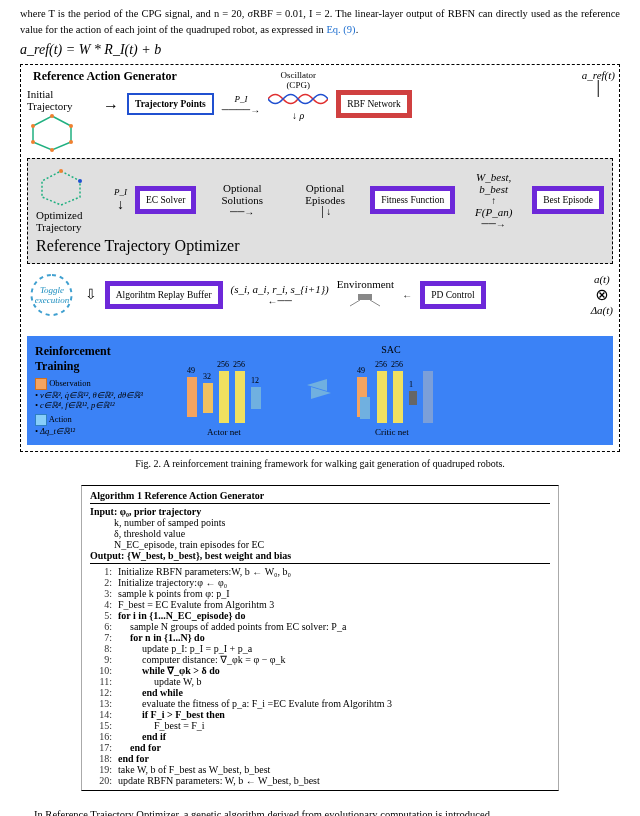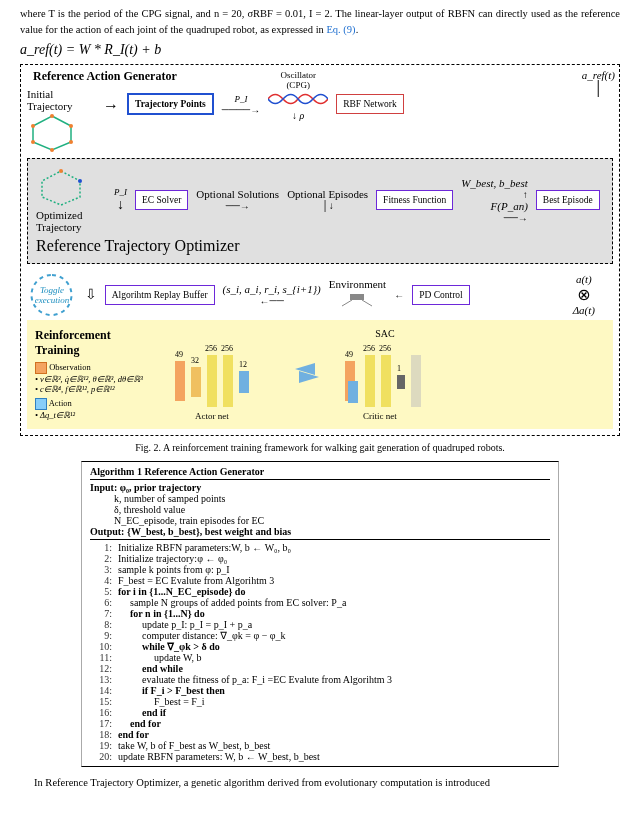--- a/index.html
+++ b/index.html
@@ -33,21 +33,21 @@
   margin: 6px 0;
   position: relative;
   background: #fff;
 }
 .ref-gen-label {
   font-size: 12px;
   font-weight: bold;
   margin: 0 0 4px 6px;
 }
 .box {
-  border: 1px solid #6d28d9;
+  border: 5px solid #6d28d9;
   padding: 4px 6px;
   text-align: center;
   background: #fff;
   font-size: 9.5px;
   white-space: nowrap;
 }
 .box.blue { border: 2px solid #2050d0; color: #000; font-weight: bold; }
 .gray-zone {
   background: #e0e0e0;
   border: 1px dashed #000;
@@ -56,40 +56,40 @@
 }
 .arrow-label {
   font-size: 9px;
   font-style: italic;
 }
 .osc-lbl { font-size: 9px; text-align: center; }
 .small { font-size: 11px; }
 .orange-sq { display:inline-block; width:10px; height:10px; background:#f4a460; border:1px solid #d07020; vertical-align:middle; }
 .blue-sq { display:inline-block; width:10px; height:10px; background:#87cefa; border:1px solid #3080c0; vertical-align:middle; }
 .reinf-zone {
-  background: #fef9c3;
+  background: #3b82f6;
   padding: 8px;
-  margin-top: 0;
+  margin-top: 16px;
   display: flex;
-  gap: 10px;
+  gap: 22px;
 }
 .left-legend { width: 120px; font-size: 8.5px; }
 .reinf-title { font-weight: bold; font-size: 12px; margin-bottom: 4px; }
 .nn-zone { flex: 1; position: relative; }
 .nn-svg { width: 100%; }
 .fig-caption {
   text-align: center;
   font-size: 10px;
   margin: 4px 0 8px 0;
 }
 .algo-box {
   border: 1px solid #aaa;
   border-top: 1px solid #000;
   border-bottom: 1px solid #000;
-  margin: 0 auto;
+  margin: 16px auto;
   width: 460px;
   font-family: 'Times New Roman', serif;
   font-size: 10px;
   padding: 4px 8px;
 }
 .algo-title {
   font-weight: bold;
   border-bottom: 1px solid #000;
   padding-bottom: 2px;
   margin-bottom: 2px;
@@ -182,21 +182,21 @@
         <div class="box">EC Solver</div>
         <div style="text-align:center;">
           <div class="small">Optional Solutions</div>
           <div>──→</div>
         </div>
         <div style="text-align:center;">
           <div class="small">Optional Episodes</div>
           <div>│↓</div>
         </div>
         <div class="box">Fitness Function</div>
-        <div style="text-align:right;">
+        <div style="text-align:center;">
           <div class="small math">W_best, b_best</div>
           <div>↑</div>
           <div class="small math">F(P_an)</div>
           <div>──→</div>
         </div>
         <div class="box">Best Episode</div>
       </div>
     </div>
     <div style="font-size:16px; font-weight:normal; margin-top:4px;">Reference Trajectory Optimizer</div>
   </div>
@@ -217,21 +217,21 @@
     <div style="text-align:center;">
       <div class="small">Environment</div>
       <svg width="50" height="20">
             <rect x="18" y="4" width="14" height="6" fill="#888"></rect>
             <line x1="10" y1="16" x2="20" y2="10" stroke="#888"></line>
             <line x1="40" y1="16" x2="30" y2="10" stroke="#888"></line>
           </svg>
     </div>
     <div>←</div>
     <div class="box">PD Control</div>
-    <div style="position:absolute; right:24px; text-align:center;">
+    <div style="position:absolute; right:6px; text-align:center;">
       <div class="small math">a(t)</div>
       <div style="font-size:16px;">⊗</div>
       <div class="small math">Δa(t)</div>
     </div>
   </div>
 
   <div class="reinf-zone">
     <div class="left-legend">
       <div class="reinf-title">Reinforcement Training</div>
       <div><span class="orange-sq"></span> <span>Observation</span></div>

